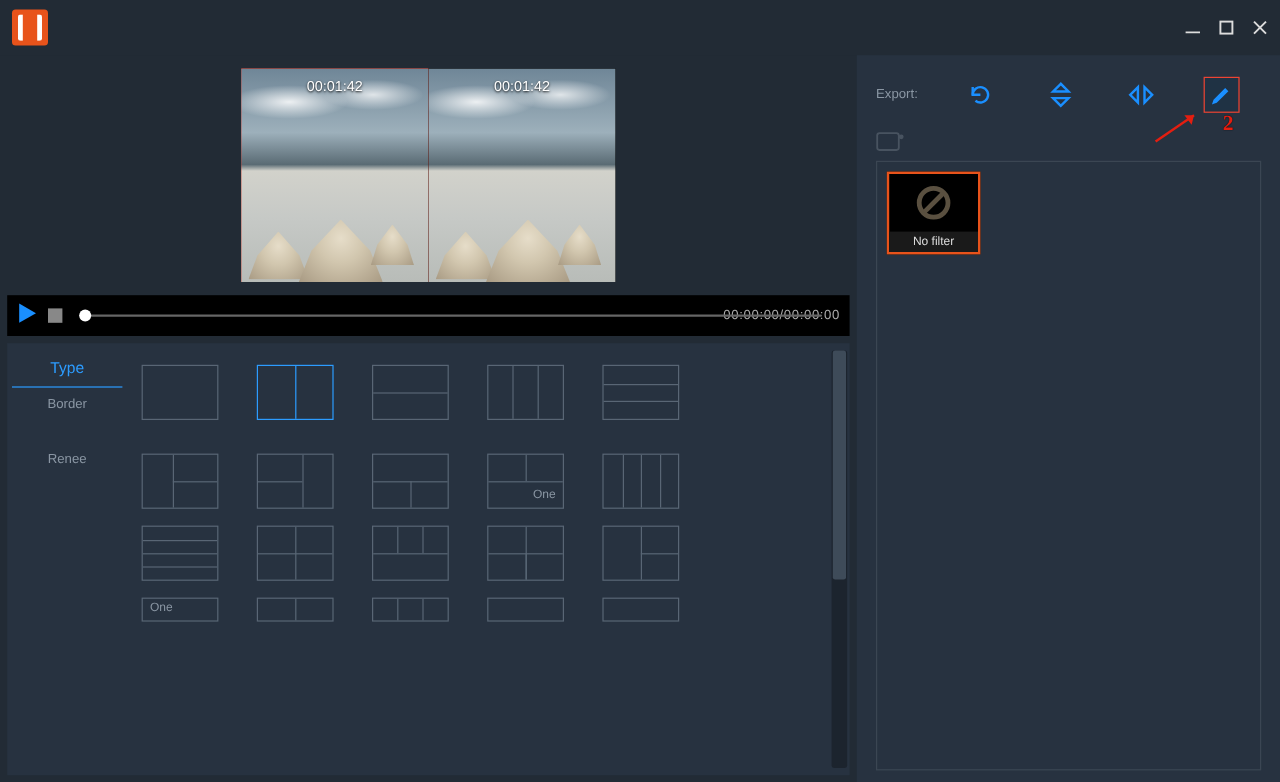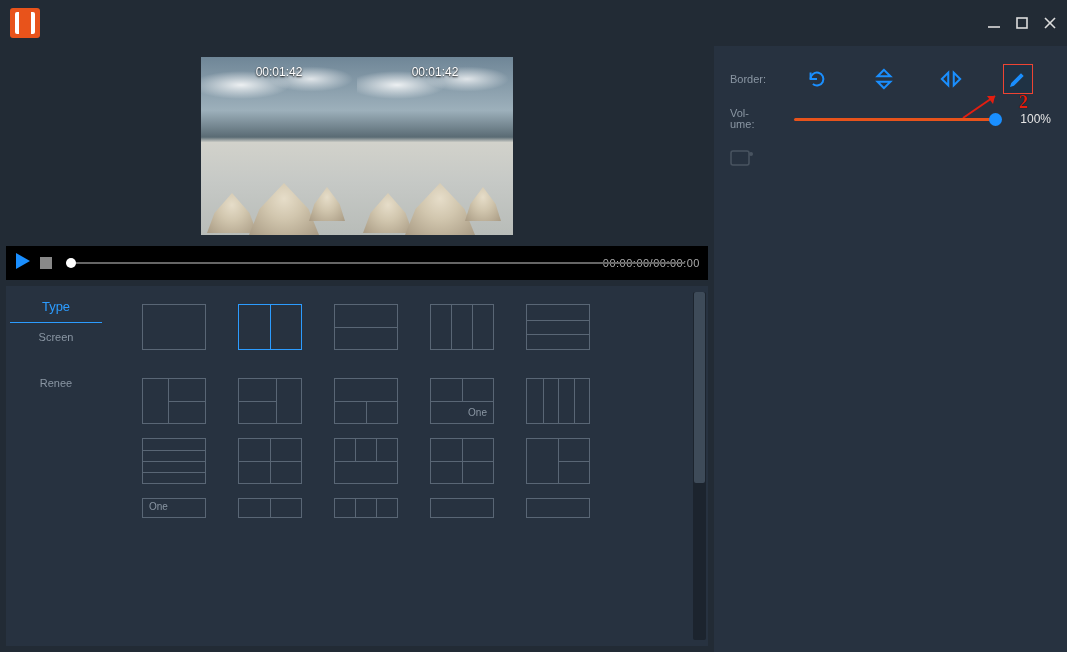--- a/index.html
+++ b/index.html
@@ -85,21 +85,21 @@
 
 .playback { height: 34px; background:#000; display:flex; align-items:center; padding:0 8px; gap:8px; position:relative; }
 .play-btn svg { fill:#1a8fff; }
 .stop-btn { width:12px; height:12px; background:#888; }
 .track { flex:1; height:6px; position:relative; margin:0 6px; }
 .track-line { position:absolute; top:2px; left:0; right:0; height:2px; background:#666; border-radius:1px; }
 .track-thumb { position:absolute; top:-2px; left:0; width:10px; height:10px; background:#fff; border-radius:50%; }
 .time-display { color:#aaa; font-size:11px; margin-left:-96px; letter-spacing:0.5px; }
 
 
-.lower { flex:1; background:#273240; display:flex; margin-top:6px; position:relative;gap:24px; }
+.lower { flex:1; background:#273240; display:flex; margin-top:6px; position:relative; }
 .tabs { width:100px; padding:6px 4px; }
 .tab { font-size:11px; color:#8a96a3; padding:8px 4px; text-align:center; line-height:1.1; cursor:pointer; }
 .tab.active { color:#2c9cff; border-bottom:1.5px solid #2c9cff; font-size:13px; }
 .layouts { flex:1; padding:18px 12px 10px 12px; overflow-y:auto; position:relative; }
 .layout-grid { display:grid; grid-template-columns: repeat(5, 82px); gap: 14px 14px; }
 .layout-cell {
   width:64px; height:46px; border:1px solid #596675; position:relative; cursor:pointer;
 }
 .layout-cell.sel { border-color:#2c9cff; }
 .layout-cell.sel .ln { background:#2c9cff; }
@@ -203,21 +203,21 @@
       <div class="track">
         <div class="track-line"></div>
         <div class="track-thumb"></div>
       </div>
       <div class="time-display">00:00:00/00:00:00</div>
     </div>
 
     <div class="lower">
       <div class="tabs">
         <div class="tab active">Type</div>
-        <div class="tab">Screen</div>
+        <div class="tab">Border</div>
         <div class="tab" style="opacity:0;height:18px"></div>
         <div class="tab">Renee</div>
       </div>
 
       <div class="layouts">
         <div class="layout-grid">
 
           <div class="layout-cell"></div>
           <div class="layout-cell sel">
             <div class="ln vh" style="left:50%"></div>
@@ -305,21 +305,21 @@
   <div class="right">
     <div style="position:relative">
       <svg class="arrow-anno" width="40" height="30" viewBox="0 0 40 30">
         <line x1="2" y1="28" x2="34" y2="6" stroke="#e41e10" stroke-width="2"></line>
         <polygon points="34,6 26,6 32,14" fill="#e41e10"></polygon>
       </svg>
       <div class="badge b2">2</div>
     </div>
 
     <div class="control-row">
-      <div class="ctrl-label">Border:</div>
+      <div class="ctrl-label">Export:</div>
       <div class="ctrl-btns">
         <div class="rbtn">
           <svg width="22" height="22" viewBox="0 0 24 24">
               <path d="M5 12a7 7 0 1 1 2.5 5.4"></path>
               <polyline points="5,5 5,12 12,12"></polyline>
             </svg>
         </div>
         <div class="rbtn">
           <svg width="22" height="22" viewBox="0 0 24 24" fill="#1a8fff" stroke="none">
               <polygon points="12,2 5,9 19,9"></polygon>
@@ -333,30 +333,33 @@
             </svg>
         </div>
         <div class="rbtn edit">
           <svg width="18" height="18" viewBox="0 0 24 24">
               <path d="M3 21l3-1 12-12-2-2L4 18l-1 3z"></path>
             </svg>
         </div>
       </div>
     </div>
 
-    <div class="vol-row">
-      <div class="ctrl-label" style="white-space:pre-line">Vol-
-ume:</div>
-      <div class="slider-track">
-        <div class="slider-thumb"></div>
-      </div>
-      <div class="vol-val">100%</div>
-    </div>
 
     <div class="fx-icon">
       <svg width="26" height="20" viewBox="0 0 26 20">
           <rect x="1" y="3" width="18" height="14" rx="2" fill="none" stroke="#6a7580" stroke-width="1.5"></rect>
           <circle cx="21" cy="6" r="2" fill="#6a7580"></circle>
         </svg>
     </div>
 
+    <div class="filter-panel">
+      <div class="filter-item">
+        <div class="filter-thumb">
+          <svg width="34" height="34" viewBox="0 0 34 34">
+              <circle cx="17" cy="17" r="12"></circle>
+              <line x1="9" y1="25" x2="25" y2="9"></line>
+            </svg>
+        </div>
+        <div class="filter-label">No filter</div>
+      </div>
+    </div>
   </div>
 </div>
 
 </body></html>

